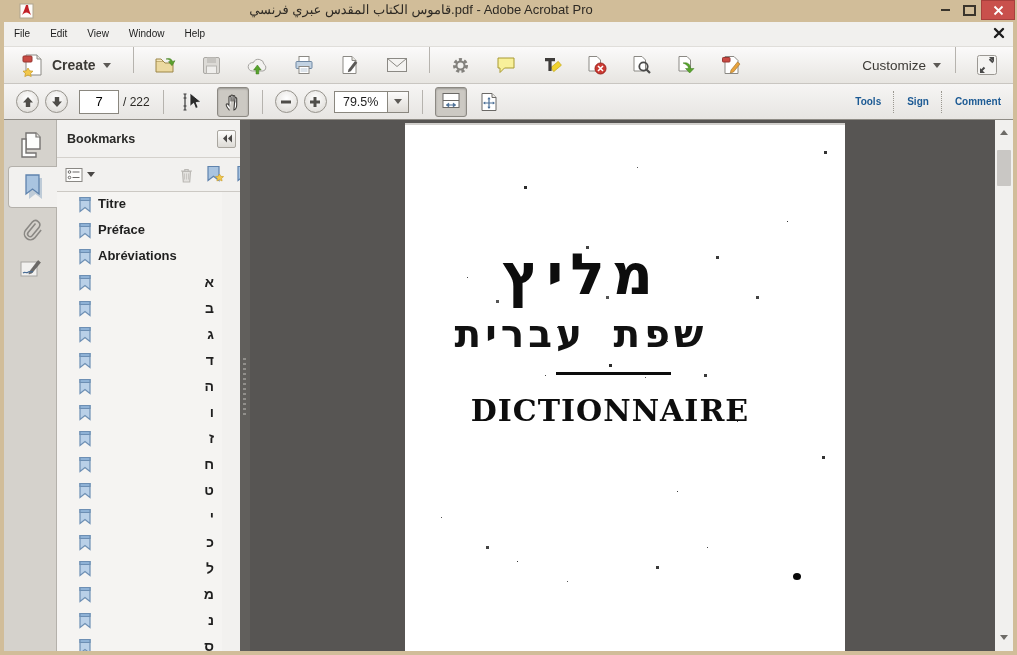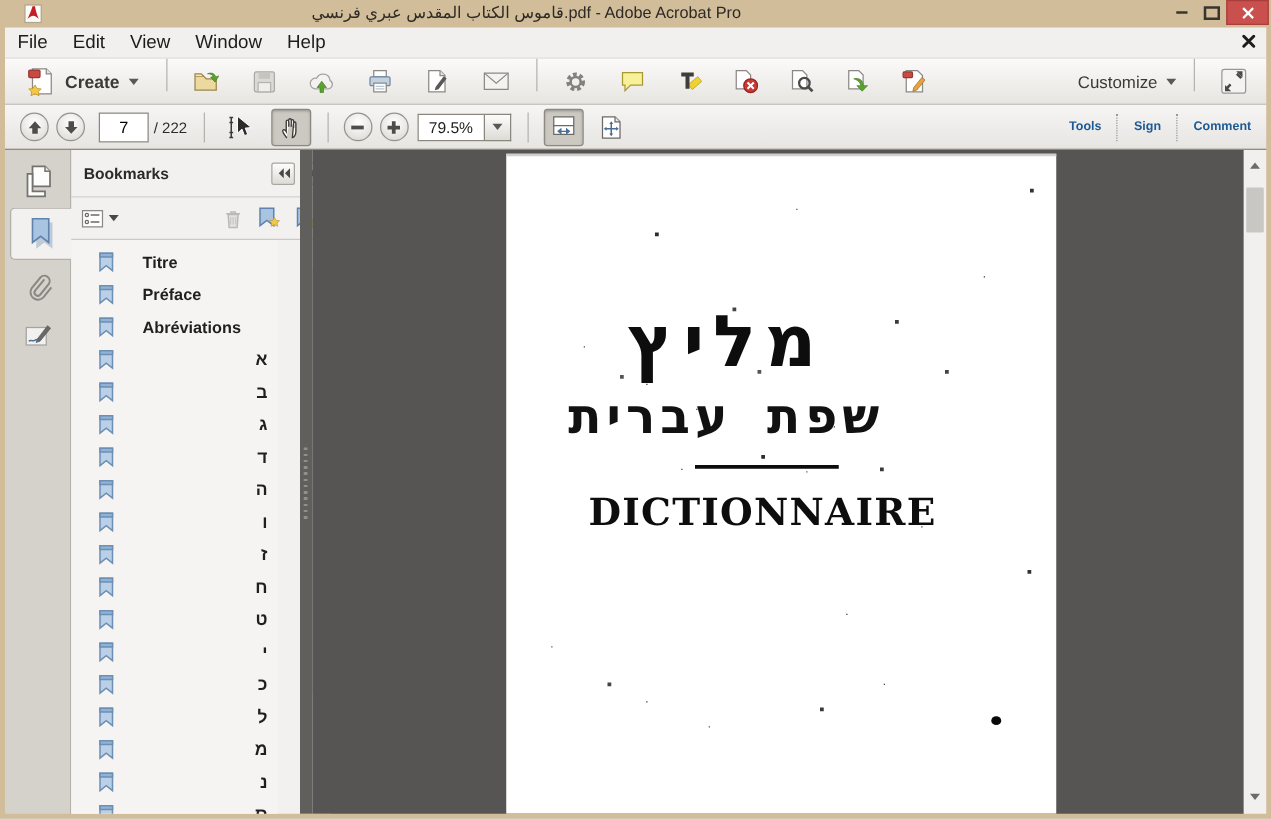--- a/index.html
+++ b/index.html
@@ -12,21 +12,21 @@
   .win-title{position:absolute;left:200px;right:200px;top:2px;text-align:center;font-size:13px;color:#2e2a24;white-space:nowrap;}
   .win-btn{position:absolute;top:0;height:20px;display:flex;align-items:center;justify-content:center;cursor:default;}
   .btn-min{left:933px;width:24px;}
   .btn-max{left:957px;width:24px;}
   .btn-close{left:981px;width:34px;background:#c9504c;border:1px solid #a83f3c;box-sizing:border-box;}
   .glyph-min{width:9px;height:2px;background:#3a352c;}
   .glyph-max{width:9px;height:7px;border:2px solid #3a352c;}
 
   
   .menubar{position:absolute;left:4px;top:22px;width:1009px;height:25px;background:#f1f0ee;border-bottom:1px solid #e0deda;box-sizing:border-box;display:flex;align-items:center;}
-  .menu-item{padding:0 10px;font-size:15px;color:#1c1c1c;line-height:24px;cursor:default;}
+  .menu-item{padding:0 10px;font-size:10px;color:#1c1c1c;line-height:24px;cursor:default;}
   .menu-close{position:absolute;right:8px;top:5px;}
 
   
   .toolbar{position:absolute;left:4px;top:47px;width:1009px;height:37px;background:linear-gradient(#fbfafa,#e7e5e1);border-bottom:1px solid #c9c6c1;box-sizing:border-box;display:flex;}
   .navbar{position:absolute;left:4px;top:84px;width:1009px;height:36px;background:linear-gradient(#f6f5f4,#e7e5e2);border-bottom:1px solid #8f8c86;box-sizing:border-box;display:flex;align-items:center;}
   .tb-sep{width:1px;height:26px;background:#b6b3ae;margin:0 8px;}
   .nav-sep{width:1px;height:24px;background:#b6b3ae;margin:0 9px;}
   .dot-sep{width:1px;height:22px;border-left:1px dotted #9a9790;margin:0 12px;}
   .tb-btn{display:flex;align-items:center;justify-content:center;padding:3px 4px;border:1px solid transparent;border-radius:2px;margin:0 7px;cursor:default;}
   .create-btn{margin-left:10px;display:flex;align-items:center;gap:7px;padding:2px 6px;}
@@ -53,21 +53,21 @@
 
   
   .panel{position:absolute;left:57px;top:120px;width:209px;height:531px;background:#f2f1ef;box-sizing:border-box;border-right:1px solid #a8a5a0;}
   .panel-header{position:absolute;left:0;top:0;width:100%;height:38px;border-bottom:1px solid #d4d1cc;display:flex;align-items:center;box-sizing:border-box;}
   .panel-title{font-size:12.5px;font-weight:bold;color:#2a2a28;margin-left:10px;flex:1;}
   .ph-btn{width:17px;height:16px;border:1px solid #a9a69f;background:linear-gradient(#fdfdfc,#dddbd6);display:flex;align-items:center;justify-content:center;margin-right:4px;border-radius:2px;}
   .panel-tools{position:absolute;left:0;top:38px;width:100%;height:34px;border-bottom:1px solid #ccc9c4;display:flex;align-items:center;box-sizing:border-box;}
   .pt-left{display:flex;align-items:center;gap:4px;margin-left:8px;flex:1;}
   .pt-ico{margin:0 5px;display:flex;align-items:center;}
   .bm-list{position:absolute;left:0;top:72px;width:165px;height:459px;background:#f5f4f2;overflow:hidden;padding-top:4px;box-sizing:border-box;}
-  .bm-row{display:flex;align-items:center;height:26px;padding-left:21px;gap:16px;}
+  .bm-row{display:flex;height:26px;padding-left:21px;}
   .bm-ico{flex:0 0 auto;margin-right:6px;display:flex;}
   .bm-label{flex:1;font-size:13px;font-weight:bold;color:#1f1f1f;}
   .bm-row.rtl .bm-label{text-align:right;padding-right:8px;font-size:14px;}
   
   .sb-scroll{position:absolute;right:1px;top:72px;width:16px;height:459px;background:#efedeb;border-left:1px solid #dbd9d5;box-sizing:border-box;}
   .sb-up,.sb-down{position:absolute;left:0;width:100%;height:16px;display:flex;align-items:center;justify-content:center;}
   .sb-up{top:2px;}
   .sb-down{bottom:6px;}
   .sb-thumb{position:absolute;left:1px;top:22px;width:13px;height:340px;background:#e2e0dc;border:1px solid #c8c5c0;border-radius:2px;}
   .arr{width:0;height:0;border-left:4px solid transparent;border-right:4px solid transparent;}

